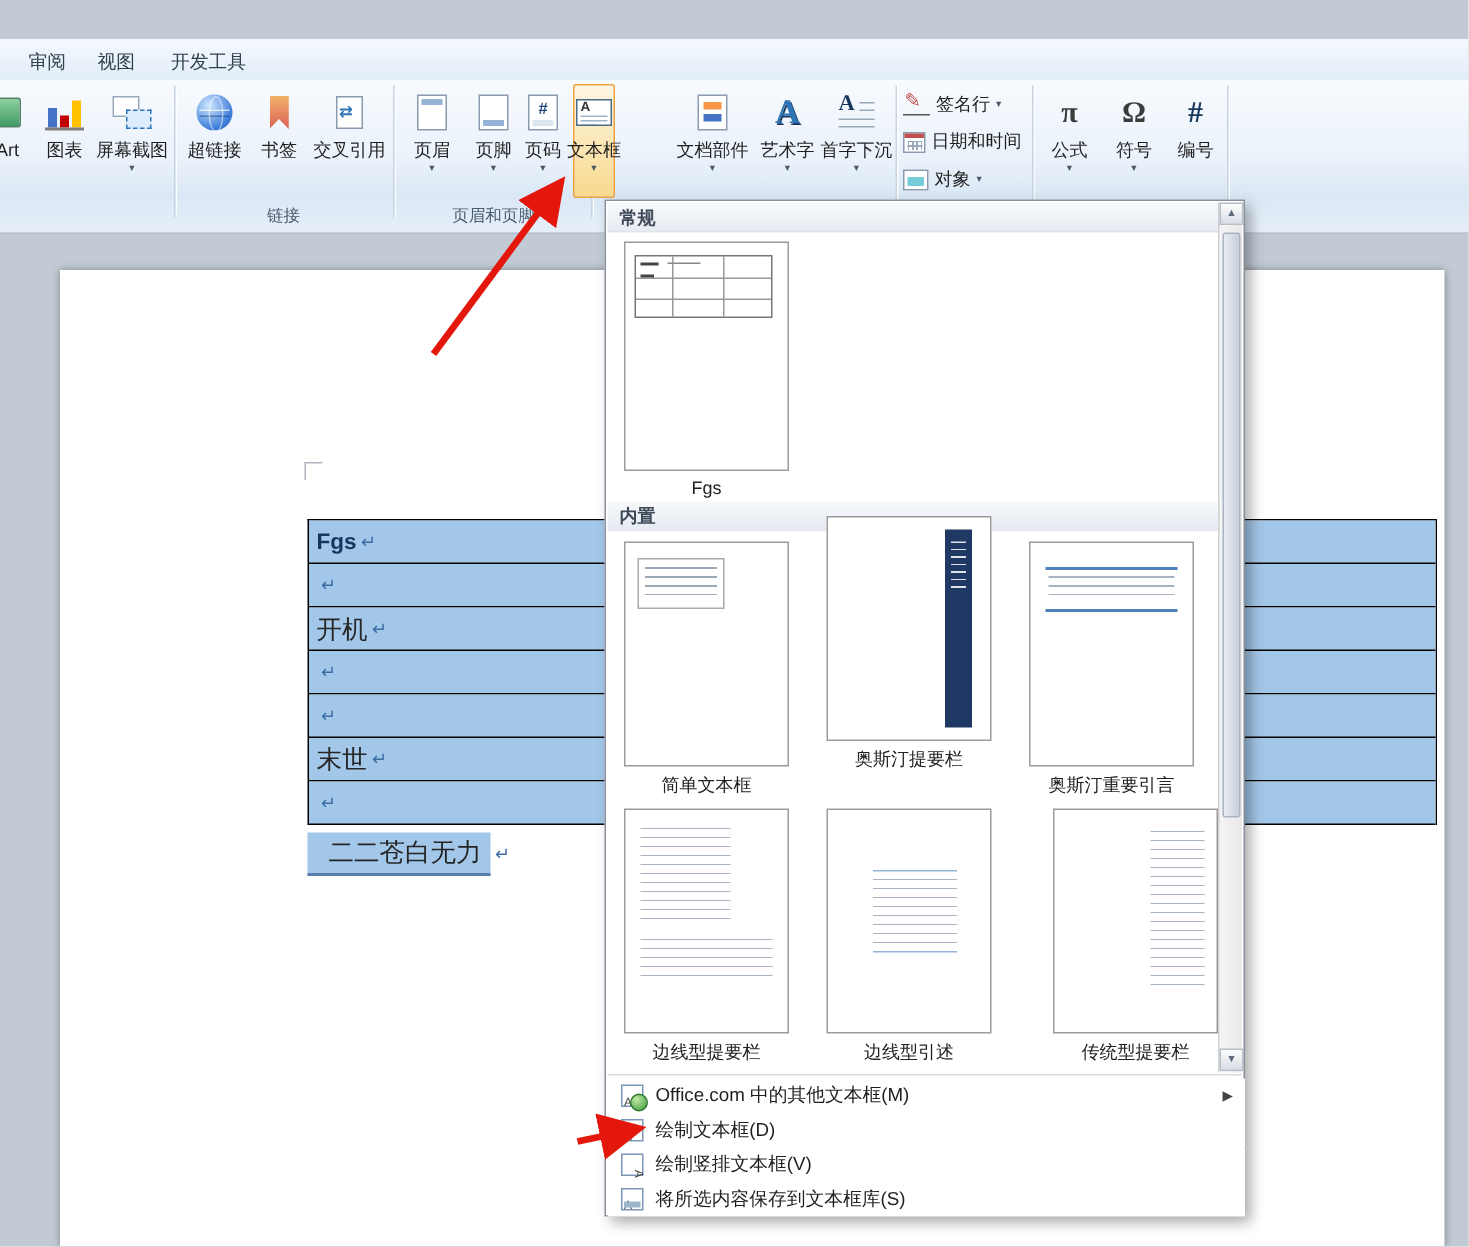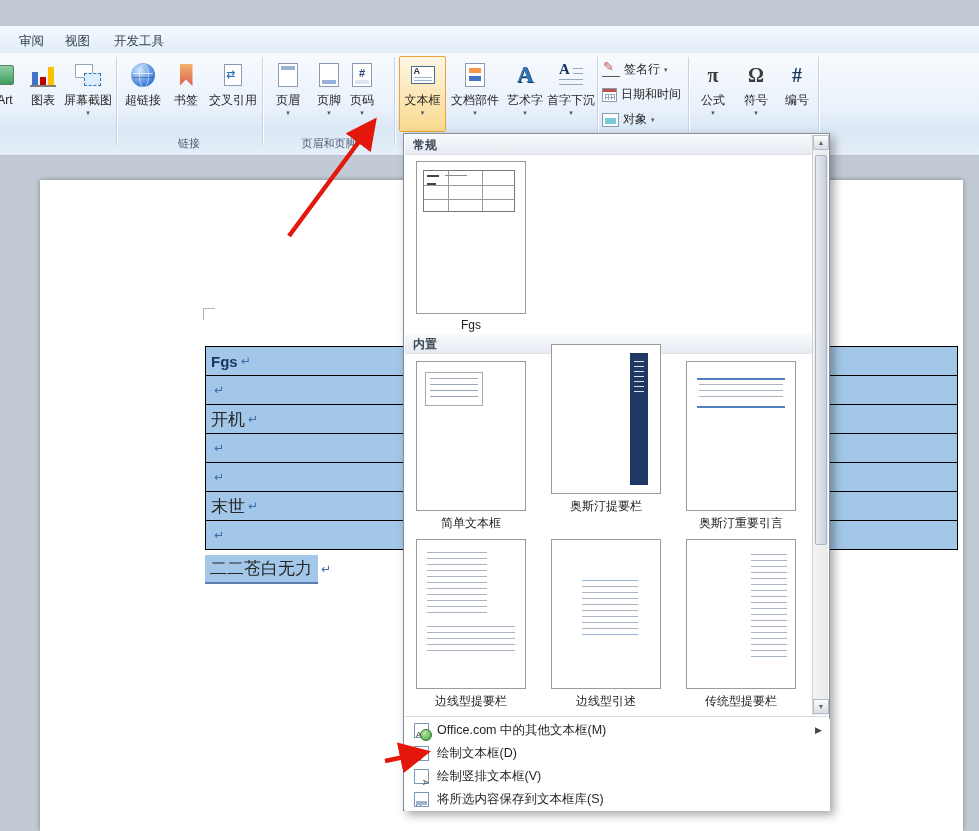--- a/index.html
+++ b/index.html
@@ -98,21 +98,21 @@
     box-shadow:0 0 5px rgba(0,0,0,.35); }
   .cropmark { position:absolute; left:163px; top:128px; width:12px; height:12px;
     border-left:1px solid #aeb6bd; border-top:1px solid #aeb6bd; }
   .sel-table { position:absolute; left:165px; top:166px; width:753px;
     border:1px solid #000; border-bottom:none; }
   .trow { height:29px; border-bottom:1px solid #000; background:#a3c7e8;
     display:flex; align-items:center; padding-left:5px; font-size:17px; color:#262626; }
   .trow .row-text.navy { color:#17365d; font-size:15px; font-weight:bold; }
   .pilcrow { color:#3a6ea5; font-size:12px; margin-left:3px; }
   .para { position:absolute; left:165px; top:376px; height:26px; display:flex; align-items:center; }
-  .para .hl { background:#a3c7e8; padding:2px 6px 2px 5px; font-size:17px; color:#262626;
+  .para .hl { background:#a3c7e8; padding:2px 6px 2px 14px; font-size:17px; color:#262626;
     border-bottom:2px solid #5a7fae; }
 
   
   .dropdown { left:403px; top:133px; width:427px; height:678px; background:#fff;
     border:1px solid #868e99; box-shadow:4px 4px 9px rgba(0,0,0,.35); z-index:30; }
   .dd-header { position:absolute; left:1px; width:409px; height:20px; line-height:20px;
     padding-left:8px; font-size:12px; font-weight:bold; color:#3f4a58;
     background:linear-gradient(#f8f9fb,#e6ebf2); border-bottom:1px solid #dfe3e8; }
   .gitem { position:absolute; width:122px; }
   .preview { position:absolute; left:6px; top:3px; width:110px; background:#fff; border:1px solid #9b9b9b; }
@@ -233,21 +233,21 @@
       <span class="icwrap">
           <span class="ic ic-page num"></span>
         </span>
       <span class="rlabel">页码</span>
       <span class="caret">▾</span>
     </div>
 
     <div class="glabel" style="left:266px;width:126px">页眉和页脚</div>
     <div class="gdiv" style="left:394px"></div>
 
-    <div class="rbtn active" style="left:399px;width:47px">
+    <div class="rbtn active" style="left:382px;width:28px">
       <span class="icwrap">
           <span class="ic ic-textbox"></span>
         </span>
       <span class="rlabel">文本框</span>
       <span class="caret">▾</span>
     </div>
 
     <div class="rbtn" style="left:448px;width:54px">
       <span class="icwrap">
           <span class="ic ic-quickparts"></span>
@@ -412,21 +412,21 @@
       <div class="pv-label" style="top:157px">边线型提要栏</div>
     </div>
     <div class="gitem" style="left:141px;top:402px;height:172px">
       <div class="preview" style="height:150px">
         <div class="rule-blue" style="left:30px;width:56px;top:40px;height:1px;background:#95b3d7"></div>
         <div class="pv-lines" style="left:30px;top:46px;width:56px;height:44px"></div>
         <div class="rule-blue" style="left:30px;width:56px;top:94px;height:1px;background:#95b3d7"></div>
       </div>
       <div class="pv-label" style="top:157px">边线型引述</div>
     </div>
-    <div class="gitem" style="left:276px;top:402px;height:172px">
+    <div class="gitem" style="left:292px;top:402px;height:172px">
       <div class="preview" style="height:150px">
         <div class="pv-lines" style="right:8px;top:14px;width:36px;height:108px"></div>
       </div>
       <div class="pv-label" style="top:157px">传统型提要栏</div>
     </div>
 
     <div class="dd-sep" style="top:582px"></div>
 
     <div class="menu-item" style="top:585px">
       <span class="mi-icon office"></span>

